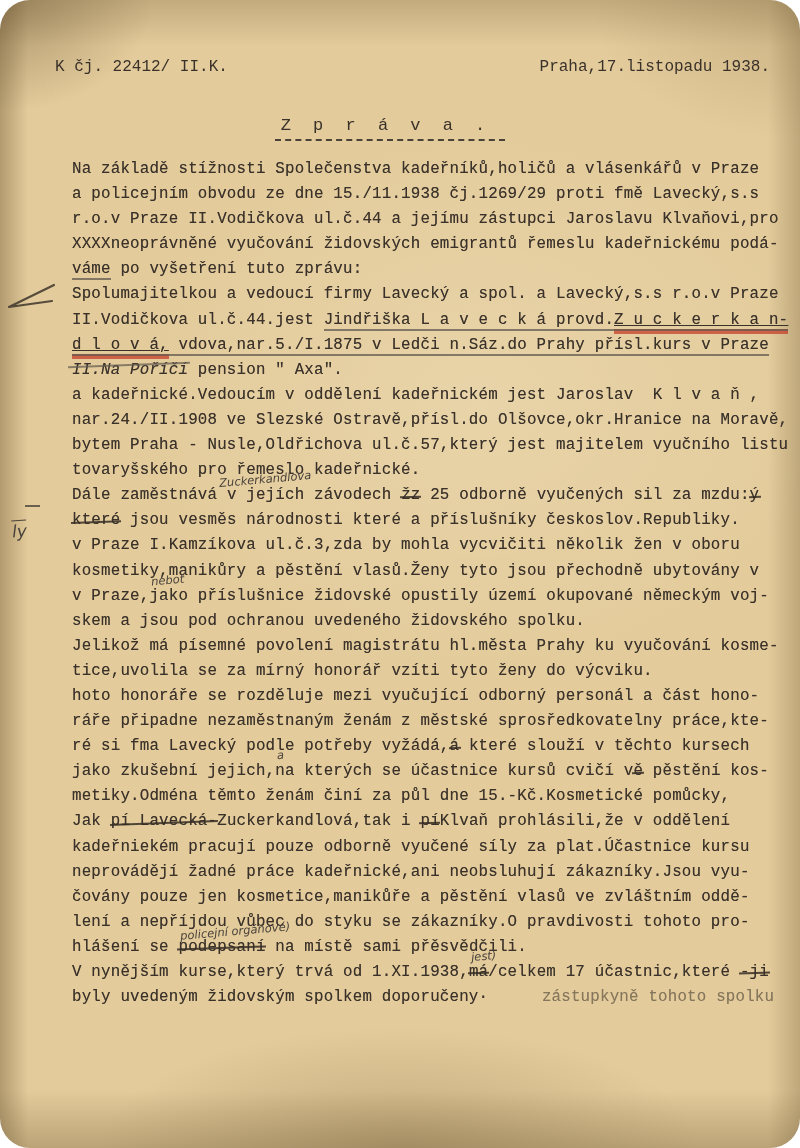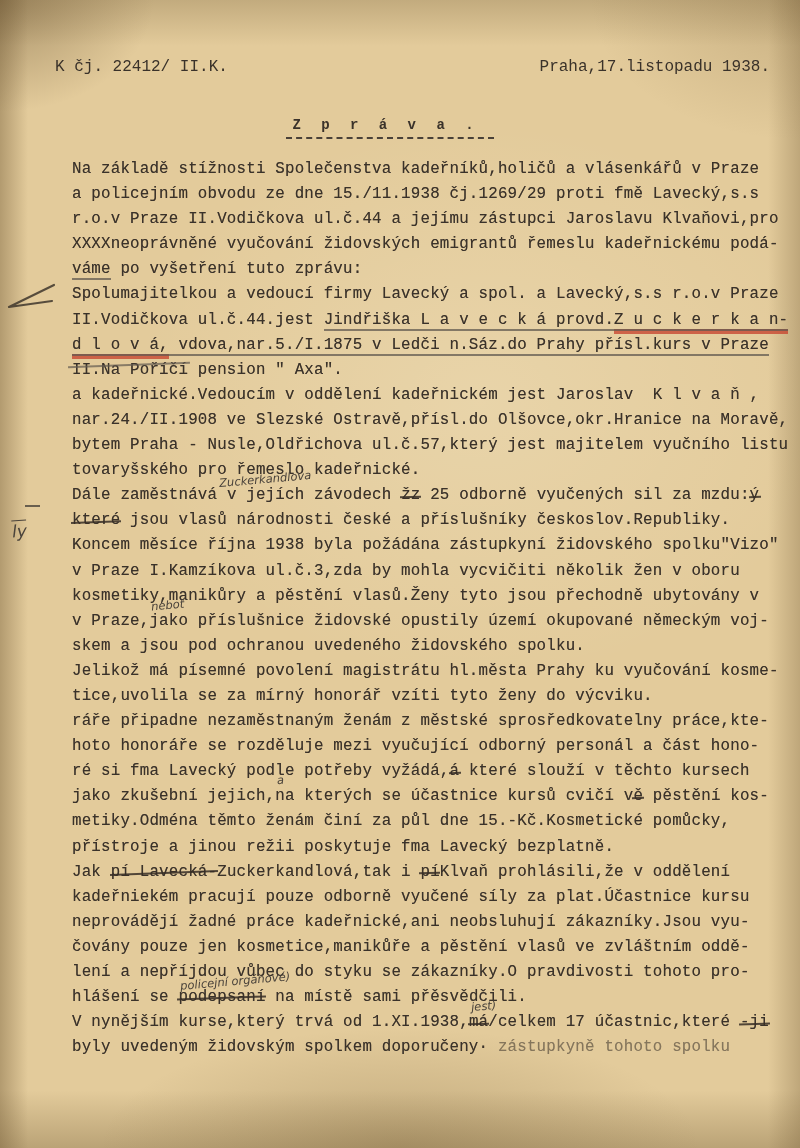--- a/index.html
+++ b/index.html
@@ -10,37 +10,38 @@
     background:
       radial-gradient(ellipse 220px 160px at 0% 0%, rgba(96,74,42,.45), transparent 70%),
       radial-gradient(ellipse 300px 200px at 100% 0%, rgba(120,95,55,.25), transparent 70%),
       radial-gradient(ellipse 400px 160px at 50% 100%, rgba(110,88,50,.30), transparent 75%),
       linear-gradient(90deg, rgba(105,82,46,.40) 0%, rgba(105,82,46,0) 3.5%, rgba(105,82,46,0) 96%, rgba(105,82,46,.30) 100%),
       linear-gradient(180deg, rgba(110,88,50,.28) 0%, rgba(110,88,50,0) 4%, rgba(110,88,50,0) 95%, rgba(110,88,50,.35) 100%),
       radial-gradient(ellipse 500px 400px at 60% 35%, rgba(255,248,225,.20), transparent 70%),
       #e3cb9b;
     font-family:"Liberation Mono","DejaVu Sans Mono",monospace;
     color:#3a322a;
+    border-radius:30px;
   }
   .hdr{position:absolute;top:58px;left:55px;right:30px;display:flex;justify-content:space-between;font-size:16px;}
   .title-wrap{position:absolute;top:116px;left:0;width:780px;text-align:center;}
   .doc-title{
-    display:inline-block;font-size:14px;letter-spacing:6px;
-    border-bottom:2px dashed #4a4138;padding:0 14px 4px 6px;font-weight:bold;
+    display:inline-block;font-size:17px;letter-spacing:6px;
+    border-bottom:2px dashed #4a4138;padding:0 14px 4px 6px;
   }
   .body{position:absolute;top:160px;left:72px;width:726px;}
   .line{height:25.1px;white-space:pre;font-size:15.8px;letter-spacing:.2px;text-shadow:0 0 .6px rgba(58,50,42,.55);}
   .seg{position:relative;}
   .strike{position:relative;}
   .strike::after{content:"";position:absolute;left:-1px;right:-1px;top:52%;height:2px;background:rgba(55,46,38,.85);transform:rotate(-2deg);}
   .u-pencil{box-shadow:0 2px 0 rgba(98,90,80,.75);}
-  .u-pencil-red{box-shadow:0 2px 0 rgba(98,90,80,.75), 0 5px 0 rgba(198,68,48,.78);}
-  .through{position:relative;}
+  .u-pencil-red{box-shadow:0 2px 0 rgba(98,90,80,.75), 0 5px 0 rgba(198,68,48,.78);text-decoration:underline;}
+  .through{position:relative;font-style:italic;}
   .through::after{content:"";position:absolute;left:-4px;right:-2px;top:18%;height:2px;background:rgba(98,90,80,.7);transform:rotate(-2deg);}
-  .faded{opacity:.55;}
+  .faded{opacity:.55;margin-left:44px;}
   .hw{
     position:absolute;left:2px;top:-14px;
     font-family:"DejaVu Sans",sans-serif;font-style:italic;
     font-size:11.5px;letter-spacing:0;color:#4a433b;
     transform:rotate(-5deg);white-space:nowrap;text-shadow:none;
   }
   .margin-note{position:absolute;color:#4a433b;}
   .ly{left:12px;top:521px;font-family:"DejaVu Sans",sans-serif;font-style:italic;font-size:17px;text-decoration:overline;transform:rotate(-4deg);}
   .dash{left:25px;top:505px;width:15px;height:0;border-top:2.5px solid rgba(74,67,59,.8);}
   .arrow-svg{position:absolute;left:4px;top:282px;}
@@ -73,34 +74,32 @@
       <div class="line"><span class="seg u-pencil">váme</span><span class="seg"> po vyšetření tuto zprávu:</span></div>
       <div class="line"><span class="seg">Spolumajitelkou a vedoucí firmy Lavecký a spol. a Lavecký,s.s r.o.v Praze</span></div>
       <div class="line"><span class="seg">II.Vodičkova ul.č.44.jest </span><span class="seg u-pencil">Jindřiška L a v e c k á provd.</span><span class="seg u-pencil-red">Z u c k e r k a n-</span></div>
       <div class="line"><span class="seg u-pencil-red">d l o v á,</span><span class="seg u-pencil"> vdova,nar.5./I.1875 v Ledči n.Sáz.do Prahy přísl.kurs v Praze</span></div>
       <div class="line"><span class="seg through">II.Na Poříčí</span><span class="seg"> pension " Axa".</span></div>
       <div class="line"><span class="seg">a kadeřnické.Vedoucím v oddělení kadeřnickém jest Jaroslav  K l v a ň ,</span></div>
       <div class="line"><span class="seg">nar.24./II.1908 ve Slezské Ostravě,přísl.do Olšovce,okr.Hranice na Moravě,</span></div>
       <div class="line"><span class="seg">bytem Praha - Nusle,Oldřichova ul.č.57,který jest majitelem vyučního listu</span></div>
       <div class="line"><span class="seg">tovaryšského pro řemeslo kadeřnické.</span></div>
       <div class="line"><span class="seg">Dále zaměstnává</span><span class="seg"> v jejích závodech <span class="hw">Zuckerkandlova</span></span><span class="seg strike">žz</span><span class="seg"> 25 odborně vyučených sil za mzdu:</span><span class="seg strike">ý</span></div>
-      <div class="line"><span class="seg strike">které</span><span class="seg"> jsou vlasů národnosti české a příslušníky českoslov.Republiky.</span></div>
-      <div class="line"><span class="seg">Koncem měsíce října 1938 byla požádána zástupkyní židovského spolku"Vizo"</span></div>
+      <div class="line"><span class="seg strike">které</span><span class="seg"> jsou vesměs národnosti které a příslušníky českoslov.Republiky.</span></div>
       <div class="line"><span class="seg">v Praze I.Kamzíkova ul.č.3,zda by mohla vycvičiti několik žen v oboru</span></div>
       <div class="line"><span class="seg">kosmetiky,manikůry a pěstění vlasů.Ženy tyto jsou přechodně ubytovány v</span></div>
       <div class="line"><span class="seg">v Praze,</span><span class="seg">jako<span class="hw">neboť</span></span><span class="seg"> příslušnice židovské opustily území okupované německým voj-</span></div>
       <div class="line"><span class="seg">skem a jsou pod ochranou uvedeného židovského spolku.</span></div>
       <div class="line"><span class="seg">Jelikož má písemné povolení magistrátu hl.města Prahy ku vyučování kosme-</span></div>
       <div class="line"><span class="seg">tice,uvolila se za mírný honorář vzíti tyto ženy do výcviku.</span></div>
+      <div class="line"><span class="seg">hoto honoráře se rozděluje mezi vyučující odborný personál a část hono-</span></div>
       <div class="line"><span class="seg">ráře připadne nezaměstnaným ženám z městské sprosředkovatelny práce,kte-</span></div>
-      <div class="line"><span class="seg">hoto honoráře se rozděluje mezi vyučující odborný personál a část hono-</span></div>
       <div class="line"><span class="seg">ré si fma Lavecký podle potřeby vyžádá,</span><span class="seg strike">á</span><span class="seg"> které slouží v těchto kursech</span></div>
       <div class="line"><span class="seg">jako zkušební jejich,</span><span class="seg">na kterých se účastnice kursů cvičí v<span class="hw">a</span></span><span class="seg strike">ě</span><span class="seg"> pěstění kos-</span></div>
       <div class="line"><span class="seg">metiky.Odména těmto ženám činí za půl dne 15.-Kč.Kosmetické pomůcky,</span></div>
-      <div class="line"><span class="seg">přístroje a jinou režii poskytuje fma Lavecký bezplatně.</span></div>
       <div class="line"><span class="seg">Jak </span><span class="seg strike">pí Lavecká-</span><span class="seg">Zuckerkandlová,tak i </span><span class="seg strike">pí</span><span class="seg">Klvaň prohlásili,že v oddělení</span></div>
       <div class="line"><span class="seg">kadeřniekém pracují pouze odborně vyučené síly za plat.Účastnice kursu</span></div>
       <div class="line"><span class="seg">neprovádějí žadné práce kadeřnické,ani neobsluhují zákazníky.Jsou vyu-</span></div>
       <div class="line"><span class="seg">čovány pouze jen kosmetice,manikůře a pěstění vlasů ve zvláštním oddě-</span></div>
       <div class="line"><span class="seg">lení a nepříjdou vůbec do styku se zákazníky.O pravdivosti tohoto pro-</span></div>
       <div class="line"><span class="seg">hlášení se </span><span class="seg strike">podepsaní<span class="hw">policejní orgánové)</span></span><span class="seg"> na místě sami přěsvědčili.</span></div>
       <div class="line"><span class="seg">V nynějším kurse,který trvá od 1.XI.1938,</span><span class="seg strike">má<span class="hw">jest)</span></span><span class="seg">/celkem 17 účastnic,které </span><span class="seg strike">-ji</span></div>
       <div class="line"><span class="seg">byly uvedeným židovským spolkem doporučeny· </span><span class="seg faded">zástupkyně tohoto spolku</span></div>
     </div>
 </div>

